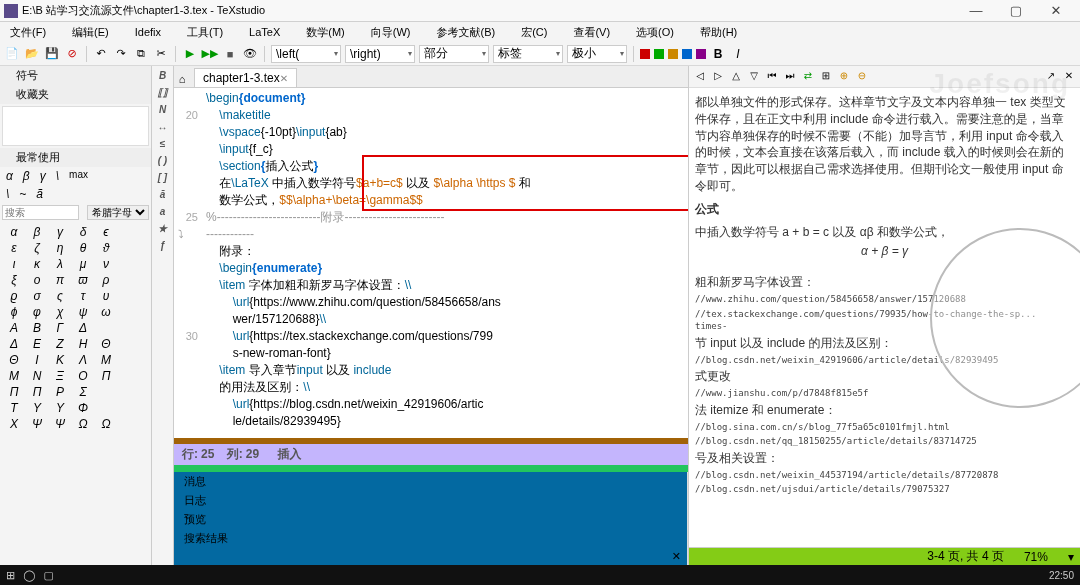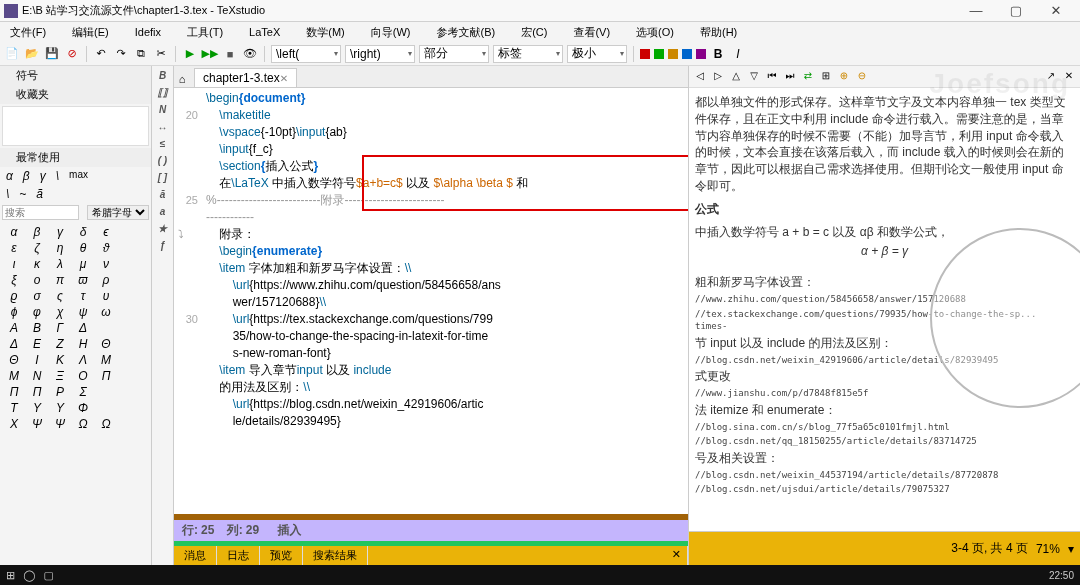--- a/index.html
+++ b/index.html
@@ -35,34 +35,34 @@
 .code { flex: 1; background: #fff; overflow: hidden; position: relative; font-family: Consolas, monospace; }
 .code-inner { padding: 2px 0 0 0; }
 .line { display: flex; white-space: pre; font-size: 13px; line-height: 17px; }
 .ln { width: 32px; text-align: right; color: #aaa; padding-right: 8px; user-select: none; font-size: 11px; }
 .cmd { color: #006699; }
 .brace { color: #0066cc; font-weight: bold; }
 .math { color: #cc6600; }
 .comment { color: #999; }
 .highlight-box { position: absolute; border: 2px solid #d00; pointer-events: none; }
 .status-line { padding: 2px 8px; font-size: 11px; color: #555; border-top: 6px solid #a16207; background: #c4b5fd; font-weight: bold; }
-.log-tabs { display: flex; border-top: 5px solid #22c55e; background: #eab308; }
+.log-tabs { display: flex; border-top: 7px solid #22c55e; background: #0369a1; flex-direction: column; }
 .log-tabs span { padding: 2px 10px; font-size: 11px; border-right: 1px solid #ddd; }
 .log-body { background: #fff; padding: 4px 8px; font-size: 11px; font-family: SimSun, monospace; height: 80px; }
 .log-body .cmd-line { color: #0066aa; }
 .right-panel { width: 392px; border-left: 1px solid #ccc; background: #fff; display: flex; flex-direction: column; font-family: SimSun, serif; overflow: hidden; }
 .right-toolbar { height: 22px; background: #f4f4f4; border-bottom: 1px solid #ddd; display: flex; align-items: center; gap: 4px; padding: 0 4px; }
 .right-toolbar .t { width: 14px; height: 14px; font-size: 10px; text-align: center; }
 .preview { flex: 1; padding: 4px 6px; font-size: 10px; color: #333; overflow: hidden; position: relative; }
 .preview p { margin: 2px 0; line-height: 1.4; }
 .preview .url { font-family: monospace; font-size: 9px; color: #444; }
 .preview h3 { font-size: 12px; margin: 6px 0; }
 .magnifier { position: absolute; right: -30px; top: 140px; width: 180px; height: 180px; border: 2px solid #bbb; border-radius: 50%; background: rgba(255,255,255,0.4); }
 .watermark { position: absolute; right: 10px; top: 68px; font-size: 28px; color: rgba(0,0,0,0.06); font-weight: bold; letter-spacing: 2px; text-align: right; }
-.right-status { height: 34px; border-top: 1px solid #ccc; background: #eab308; font-size: 10px; display: flex; align-items: center; justify-content: flex-end; padding: 0 6px; gap: 8px; }
+.right-status { height: 18px; border-top: 1px solid #ccc; background: #84cc16; font-size: 10px; display: flex; align-items: center; justify-content: flex-end; padding: 0 6px; gap: 20px; }
 .taskbar { position: absolute; bottom: 0; left: 0; right: 0; height: 20px; background: #111; display: flex; align-items: center; justify-content: space-between; padding: 0 6px; }
 .taskbar .l { display: flex; gap: 8px; }
 .taskbar .l span { color: #ccc; font-size: 11px; }
 .taskbar .time { color: #ccc; font-size: 10px; }
 .colbtn { width:10px; height:10px; display:inline-block; }
 </style>
 </head>
 <body>
 
 <div class="titlebar">
@@ -273,30 +273,30 @@
       </div>
     </div>
     <div class="code">
       <div style="position:absolute;left:4px;top:140px;color:#999;font-size:11px">⤵</div>
       <div class="code-inner" id="codebody">
           <div class="line"><div class="ln"></div><div><span class="cmd">\begin</span><span class="brace">{</span><span class="brace">document</span><span class="brace">}</span></div></div>
           <div class="line"><div class="ln">20</div><div><span>    </span><span class="cmd">\maketitle</span></div></div>
           <div class="line"><div class="ln"></div><div><span>    </span><span class="cmd">\vspace</span><span>{-10pt}</span><span class="cmd">\input</span><span>{ab}</span></div></div>
           <div class="line"><div class="ln"></div><div><span>    </span><span class="cmd">\input</span><span>{f_c}</span></div></div>
           <div class="line"><div class="ln"></div><div><span>    </span><span class="cmd">\section</span><span class="brace">{</span><span>插入公式</span><span class="brace">}</span></div></div>
-          <div class="line"><div class="ln"></div><div><span>    在</span><span class="cmd">\LaTeX</span><span></span><span> 中插入数学符号</span><span class="math">$a+b=c$</span><span> 以及 </span><span class="math">$\alpha \beta $</span><span> 和</span></div></div>
+          <div class="line"><div class="ln"></div><div><span>    在</span><span class="cmd">\LaTeX</span><span></span><span> 中插入数学符号</span><span class="math">$a+b=c$</span><span> 以及 </span><span class="math">$\alpha \https $</span><span> 和</span></div></div>
+          <div class="line"><div class="ln"></div><div><span>    数学公式，</span><span class="math">$$\alpha+\beta=\gamma$$</span></div></div>
           <div class="line"><div class="ln">25</div><div><span class="comment">%--------------------------附录-------------------------</span></div></div>
           <div class="line"><div class="ln"></div><div><span class="comment">------------</span></div></div>
           <div class="line"><div class="ln"></div><div><span>    附录：</span></div></div>
           <div class="line"><div class="ln"></div><div><span>    </span><span class="cmd">\begin</span><span class="brace">{</span><span class="brace">enumerate</span><span class="brace">}</span></div></div>
           <div class="line"><div class="ln"></div><div><span>    </span><span class="cmd">\item</span><span> 字体加粗和新罗马字体设置：</span><span class="cmd">\\</span></div></div>
           <div class="line"><div class="ln"></div><div><span>        </span><span class="cmd">\url</span><span>{https://www.zhihu.com/question/58456658/ans</span></div></div>
           <div class="line"><div class="ln"></div><div><span>        wer/157120688}</span><span class="cmd">\\</span></div></div>
           <div class="line"><div class="ln">30</div><div><span>        </span><span class="cmd">\url</span><span>{https://tex.stackexchange.com/questions/799</span></div></div>
-          <div class="line"><div class="ln"></div><div><span>        35/how-to-change-the-spacing-in-latexit-for-time</span></div></div>
           <div class="line"><div class="ln"></div><div><span>        s-new-roman-font}</span></div></div>
           <div class="line"><div class="ln"></div><div><span>    </span><span class="cmd">\item</span><span> 导入章节</span><span class="cmd">input</span><span> 以及 </span><span class="cmd">include</span></div></div>
           <div class="line"><div class="ln"></div><div><span>    的用法及区别：</span><span class="cmd">\\</span></div></div>
           <div class="line"><div class="ln"></div><div><span>        </span><span class="cmd">\url</span><span>{https://blog.csdn.net/weixin_42919606/artic</span></div></div>
           <div class="line"><div class="ln"></div><div><span>        le/details/82939495}</span></div></div>
         </div>
       <div class="highlight-box" style="left:188px;top:67px;width:498px;height:56px"></div>
     </div>
     <div class="status-line">
       <span>行:</span> <span>25</span>&nbsp;&nbsp;&nbsp;

